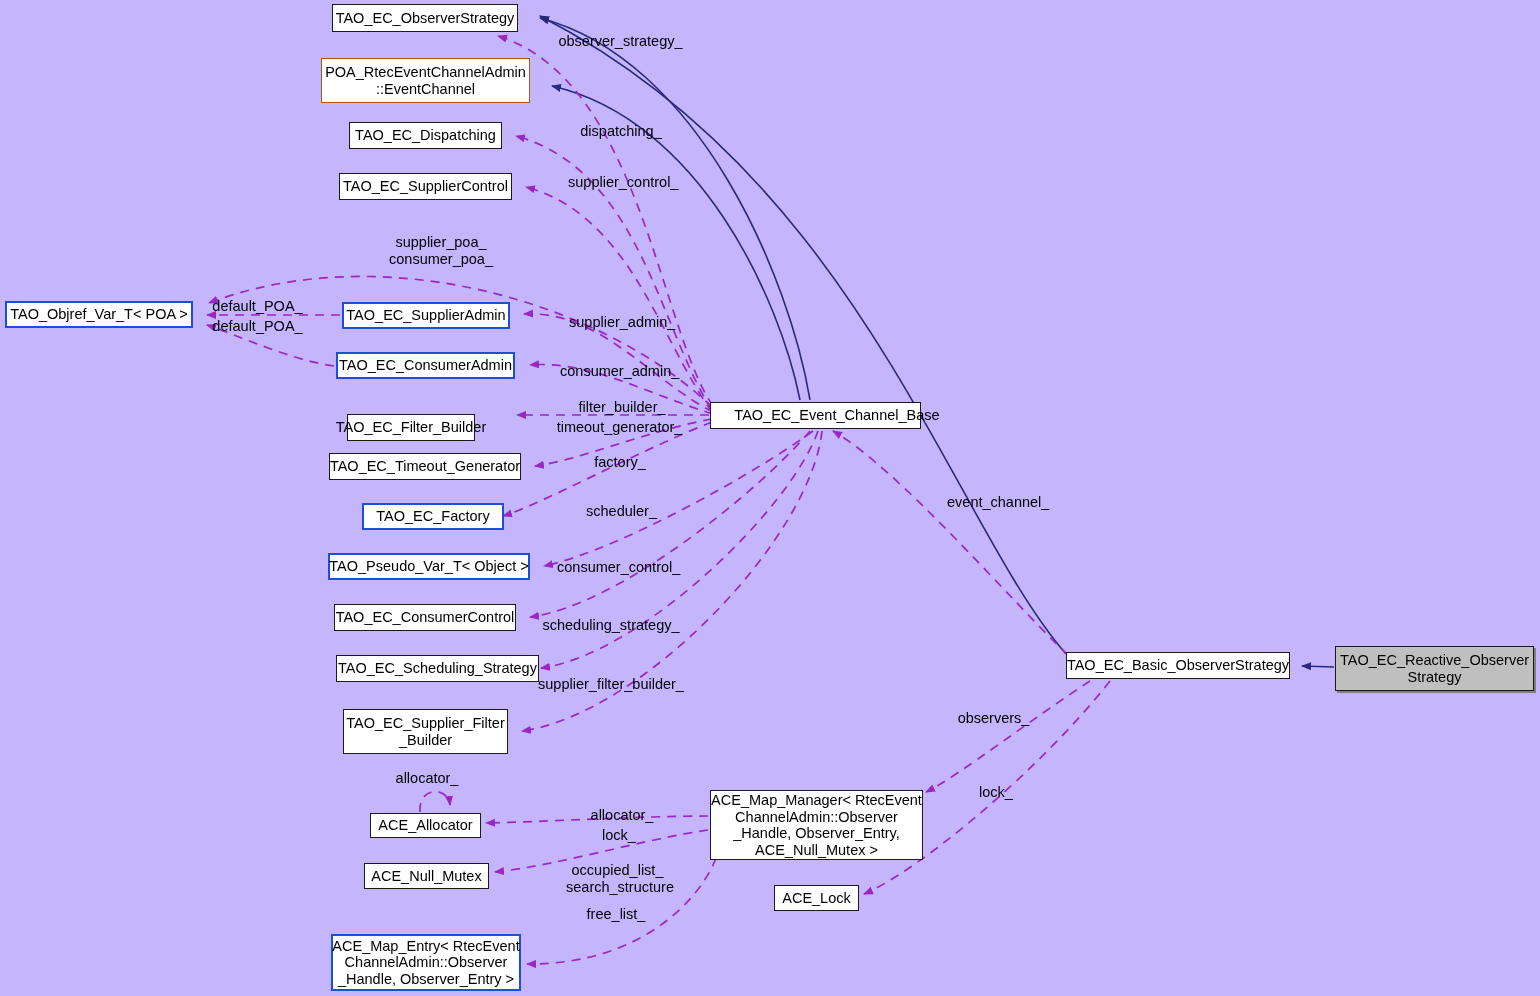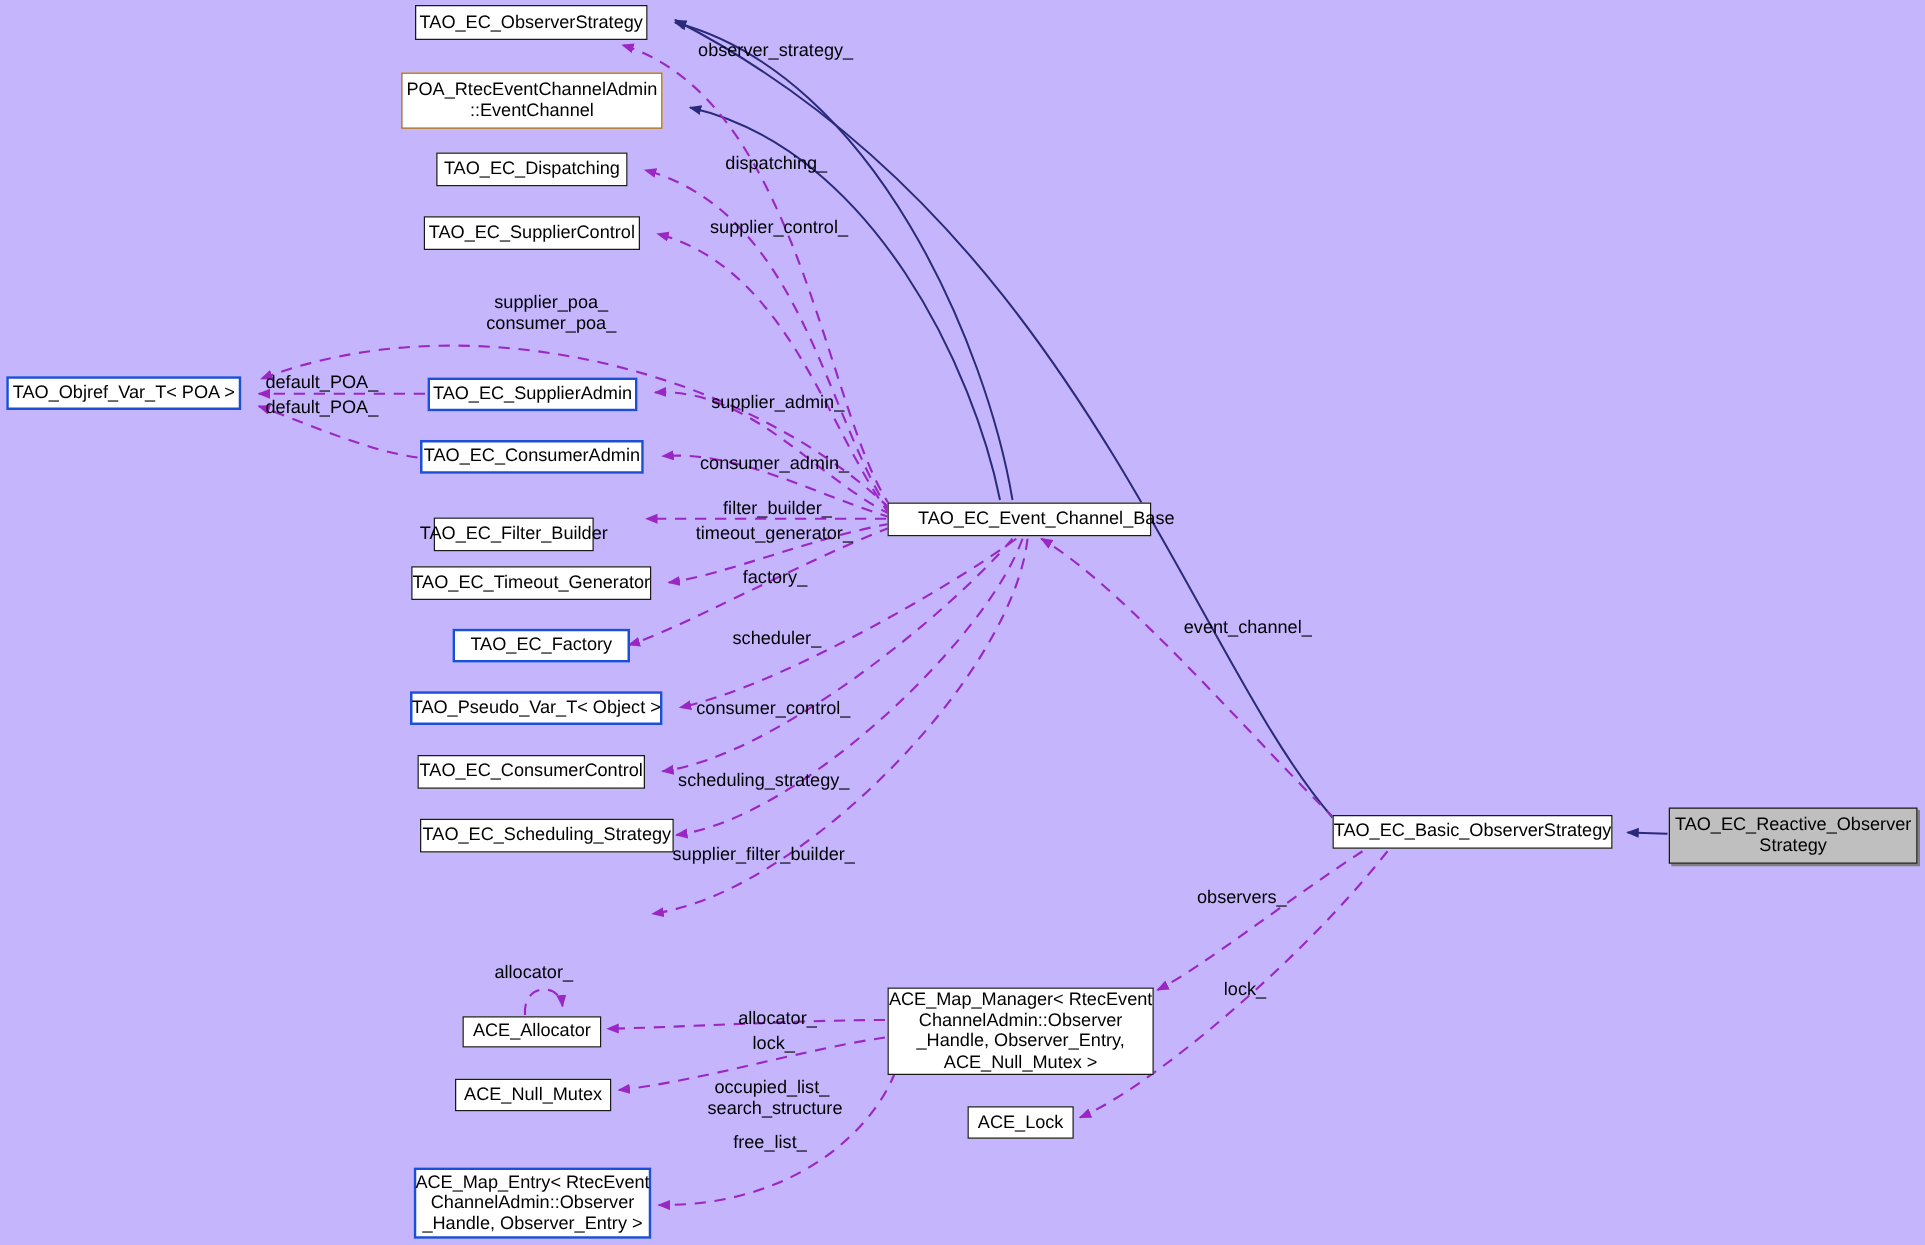--- a/index.html
+++ b/index.html
@@ -121,20 +121,22 @@
   <div class="node b-black" style="left:329px;top:453px;width:192px;height:27px;">TAO_EC_Timeout_Generator</div>
 
   <div class="node b-red" style="left:362px;top:503px;width:142px;height:27px;">TAO_EC_Factory</div>
 
   <div class="node b-red" style="left:328px;top:553px;width:202px;height:27px;">TAO_Pseudo_Var_T&lt; Object &gt;</div>
 
   <div class="node b-black" style="left:334px;top:604px;width:182px;height:27px;">TAO_EC_ConsumerControl</div>
 
   <div class="node b-black" style="left:336px;top:655px;width:203px;height:27px;">TAO_EC_Scheduling_Strategy</div>
 
+  <div class="node b-black" style="left:343px;top:709px;width:165px;height:45px;">TAO_EC_Supplier_Filter
+_Builder</div>
 
   <div class="node b-black" style="left:710px;top:402px;width:211px;height:27px;padding-left:43px;">TAO_EC_Event_Channel_Base</div>
 
   <div class="node b-black" style="left:1066px;top:652px;width:224px;height:27px;">TAO_EC_Basic_ObserverStrategy</div>
 
   <div class="node b-black filled shadow" style="left:1335px;top:646px;width:199px;height:45px;">TAO_EC_Reactive_Observer
 Strategy</div>
 
   <div class="node b-black" style="left:370px;top:813px;width:111px;height:25px;">ACE_Allocator</div>
 

